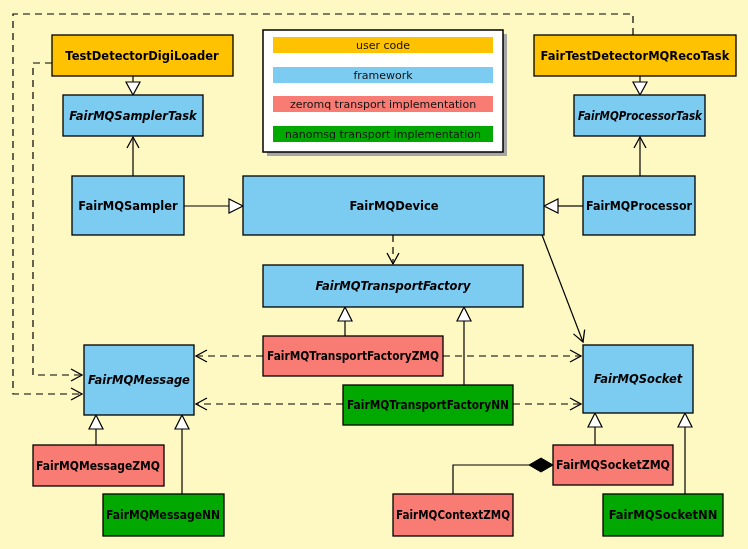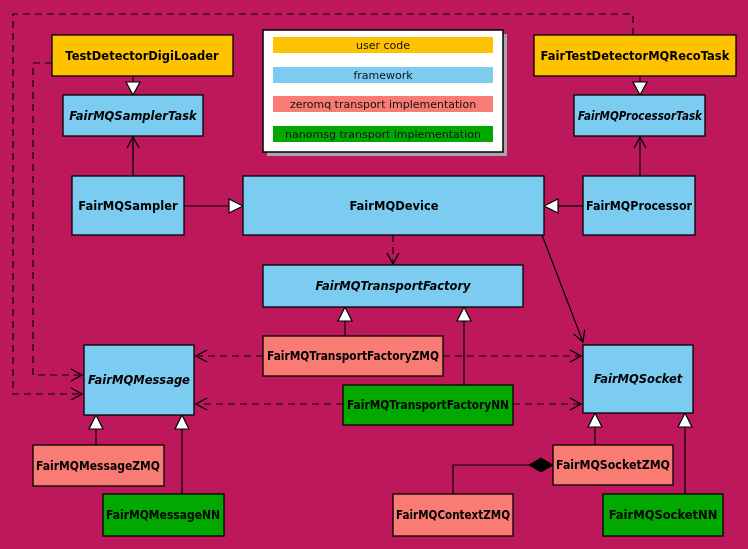--- a/index.html
+++ b/index.html
@@ -1,16 +1,16 @@
 <!DOCTYPE html>
 <html><head>
 <meta charset="utf-8">
 <style>
   html,body{margin:0;padding:0;background:#ffffff;}
-  .stage{position:relative;width:748px;height:549px;background:#be185d;overflow:hidden;}
+  .stage{position:relative;width:748px;height:549px;background:#fef9c3;overflow:hidden;}
   svg text{font-family:"DejaVu Sans","Liberation Sans",sans-serif;}
   .label{font-size:11.5px;font-weight:bold;text-anchor:middle;fill:#000;}
   .abstract{font-style:italic;}
   .legend-label{font-size:11px;text-anchor:middle;fill:#111;}
   .node{stroke:#000;stroke-width:1.3;}
   .edge{stroke:#000;stroke-width:1.2;fill:none;}
   .dashed{stroke-dasharray:7,5;}
   .tri{fill:#fff;stroke:#000;stroke-width:1.2;}
   .diamond{fill:#000;stroke:#000;}
   .legend-box{fill:#fff;stroke:#000;stroke-width:1.5;}

